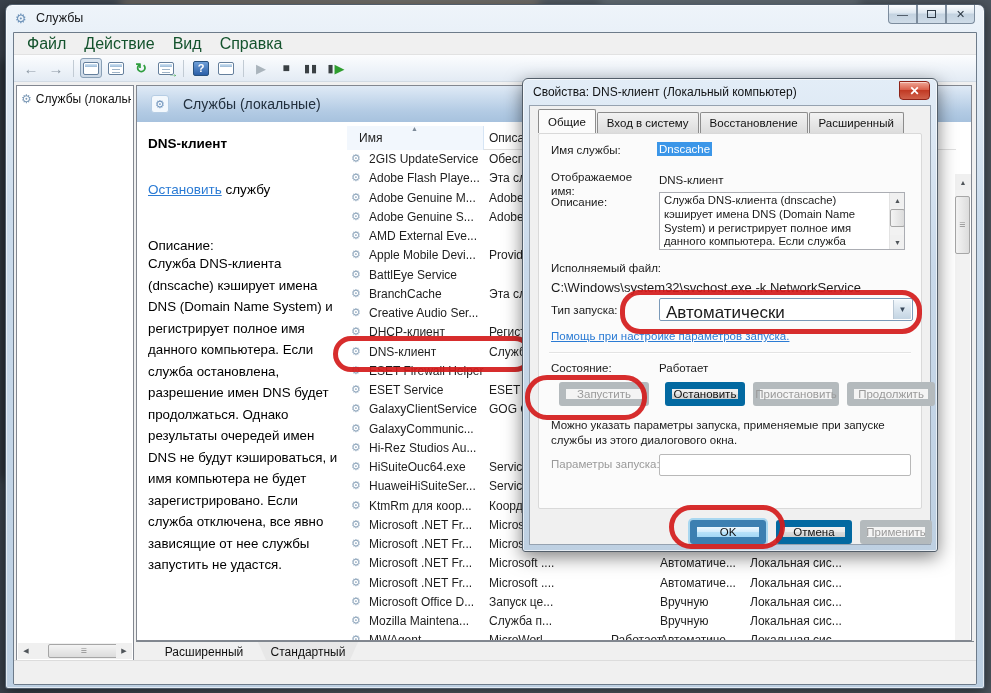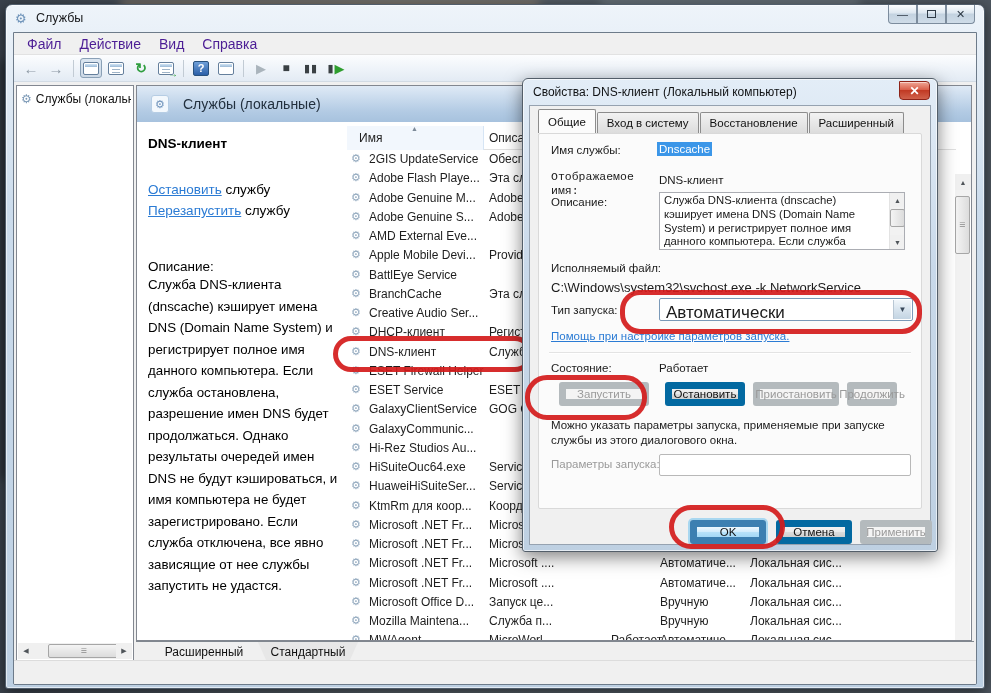--- a/index.html
+++ b/index.html
@@ -22,21 +22,21 @@
   .cap { width:29px; height:19px; border:1px solid #7c8c9d; border-top:none; background:linear-gradient(#fbfdfe,#dde7f0 45%,#c3d2e0 50%,#cfdce8);
          display:flex; align-items:center; justify-content:center; font-size:11px; color:#2e3a46; }
   .cap.min { border-radius:0 0 0 4px; }
   .cap.cls { border-radius:0 0 4px 0; }
   .cap .maxbox { width:9px; height:8px; border:1px solid #2e3a46; }
 
   .content { position:absolute; left:7px; right:7px; top:27px; bottom:3px; background:#f0f0f0;
              border:1px solid #6d7b8a; border-radius:0 0 2px 2px; overflow:hidden; }
 
   .menubar { position:absolute; left:0; right:0; top:0; height:22px; background:#f0f0f0; border-bottom:1px solid #e2e2e2; display:flex; align-items:center; padding-left:4px; }
-  .menu-item { font-size:14px; color:#4c1d95; padding:3px 9px; }
+  .menu-item { font-size:16px; color:#14532d; padding:3px 9px; }
 
   .toolbar { position:absolute; left:0; right:0; top:22px; height:27px;
              background:linear-gradient(#fcfdfe,#eef3f9 55%,#e3ebf4); border-bottom:1px solid #d2dbe4;
              display:flex; align-items:center; padding-left:6px; gap:3px; }
   .tbico { width:22px; height:20px; display:flex; align-items:center; justify-content:center; font-size:13px; position:relative; }
   .tbsep { width:1px; height:17px; background:#c2cbd4; margin:0 3px; }
   .tb-nav { color:#8d99a4; font-size:15px; font-weight:bold; }
   .frame-box { display:inline-block; width:16px; height:13px; border:1px solid #657f9c; border-radius:2px; background:#fff; position:relative; }
   .frame-box::before { content:""; position:absolute; left:1px; right:1px; top:1px; height:3px; background:linear-gradient(#cfe3f4,#9cbad7); }
   .frame-box.lines::after { content:""; position:absolute; left:3px; right:3px; top:6px; height:4px;
@@ -232,21 +232,20 @@
     <div class="rpane">
       <div class="band">
         <span class="b-ico">⚙</span>
         <span class="b-text">Службы (локальные)</span>
       </div>
 
       <div class="taskpane">
         <div class="tp-title">DNS-клиент</div>
         <div class="tp-links">
           <div><a>Остановить</a><span> службу</span></div>
-          <div><a>Перезапустить</a><span> службу</span></div>
         </div>
         <div class="tp-desc-label">Описание:</div>
         <div class="tp-desc">Служба DNS-клиента (dnscache) кэширует имена DNS (Domain Name System) и регистрирует полное имя данного компьютера. Если служба остановлена, разрешение имен DNS будет продолжаться. Однако результаты очередей имен DNS не будут кэшироваться, и имя компьютера не будет зарегистрировано. Если служба отключена, все явно зависящие от нее службы запустить не удастся.</div>
       </div>
 
       <div class="list">
         <div class="list-header">
           <div class="col-name-h">
             <span class="txt">Имя</span>
             <span class="sort">▲</span>
@@ -490,21 +489,21 @@
         <span class="dtab active">Общие</span>
         <span class="dtab">Вход в систему</span>
         <span class="dtab">Восстановление</span>
         <span class="dtab">Расширенный</span>
       </div>
     <div class="tabpage">
 
       <span class="fl" style="left:12px;top:10px;">Имя службы:</span>
       <span class="fv" style="left:118px;top:9px;"><span class="hl-sel">Dnscache</span></span>
 
-      <span class="fl" style="left:12px;top:36px;width:100px;line-height:14px;font-family:Liberation Mono, monospace;">Отображаемое имя:</span>
+      <span class="fl" style="left:12px;top:36px;width:100px;line-height:14px;">Отображаемое имя:</span>
       <span class="fv" style="left:120px;top:40px;">DNS-клиент</span>
 
       <span class="fl" style="left:12px;top:62px;">Описание:</span>
       <div class="dtextarea">
         <div class="txt">Служба DNS-клиента (dnscache) кэширует имена DNS (Domain Name System) и регистрирует полное имя данного компьютера. Если служба остановлена, разрешение имен</div>
         <div class="ta-scroll">
           <span class="sbtn up" style="width:15px;height:14px;">▲</span>
           <span class="ta-thumb"></span>
           <span class="sbtn down" style="width:15px;height:14px;">▼</span>
         </div>
@@ -522,21 +521,21 @@
       <a class="dlink" style="left:12px;top:196px;">Помощь при настройке параметров запуска.</a>
 
       <div class="sepline"></div>
 
       <span class="fl" style="left:12px;top:228px;">Состояние:</span>
       <span class="fv" style="left:120px;top:228px;">Работает</span>
 
       <div class="dbtn disabled" style="left:20px;top:248px;width:90px;">Запустить</div>
       <div class="dbtn" style="left:126px;top:248px;width:80px;">Остановить</div>
       <div class="dbtn disabled" style="left:214px;top:248px;width:86px;">Приостановить</div>
-      <div class="dbtn disabled" style="left:308px;top:248px;width:50px;">Продолжить</div>
+      <div class="dbtn disabled" style="left:308px;top:248px;width:88px;">Продолжить</div>
 
       <div class="params-hint">Можно указать параметры запуска, применяемые при запуске службы из этого диалогового окна.</div>
       <span class="fl params-label" style="left:12px;top:324px;">Параметры запуска:</span>
       <input class="params-input" value="" style="">
     </div>
 
     <div class="dbtn default" style="left:160px;top:414px;width:76px;">OK</div>
     <div class="dbtn" style="left:246px;top:414px;width:76px;">Отмена</div>
     <div class="dbtn disabled" style="left:330px;top:414px;width:72px;">Применить</div>
   </div>

